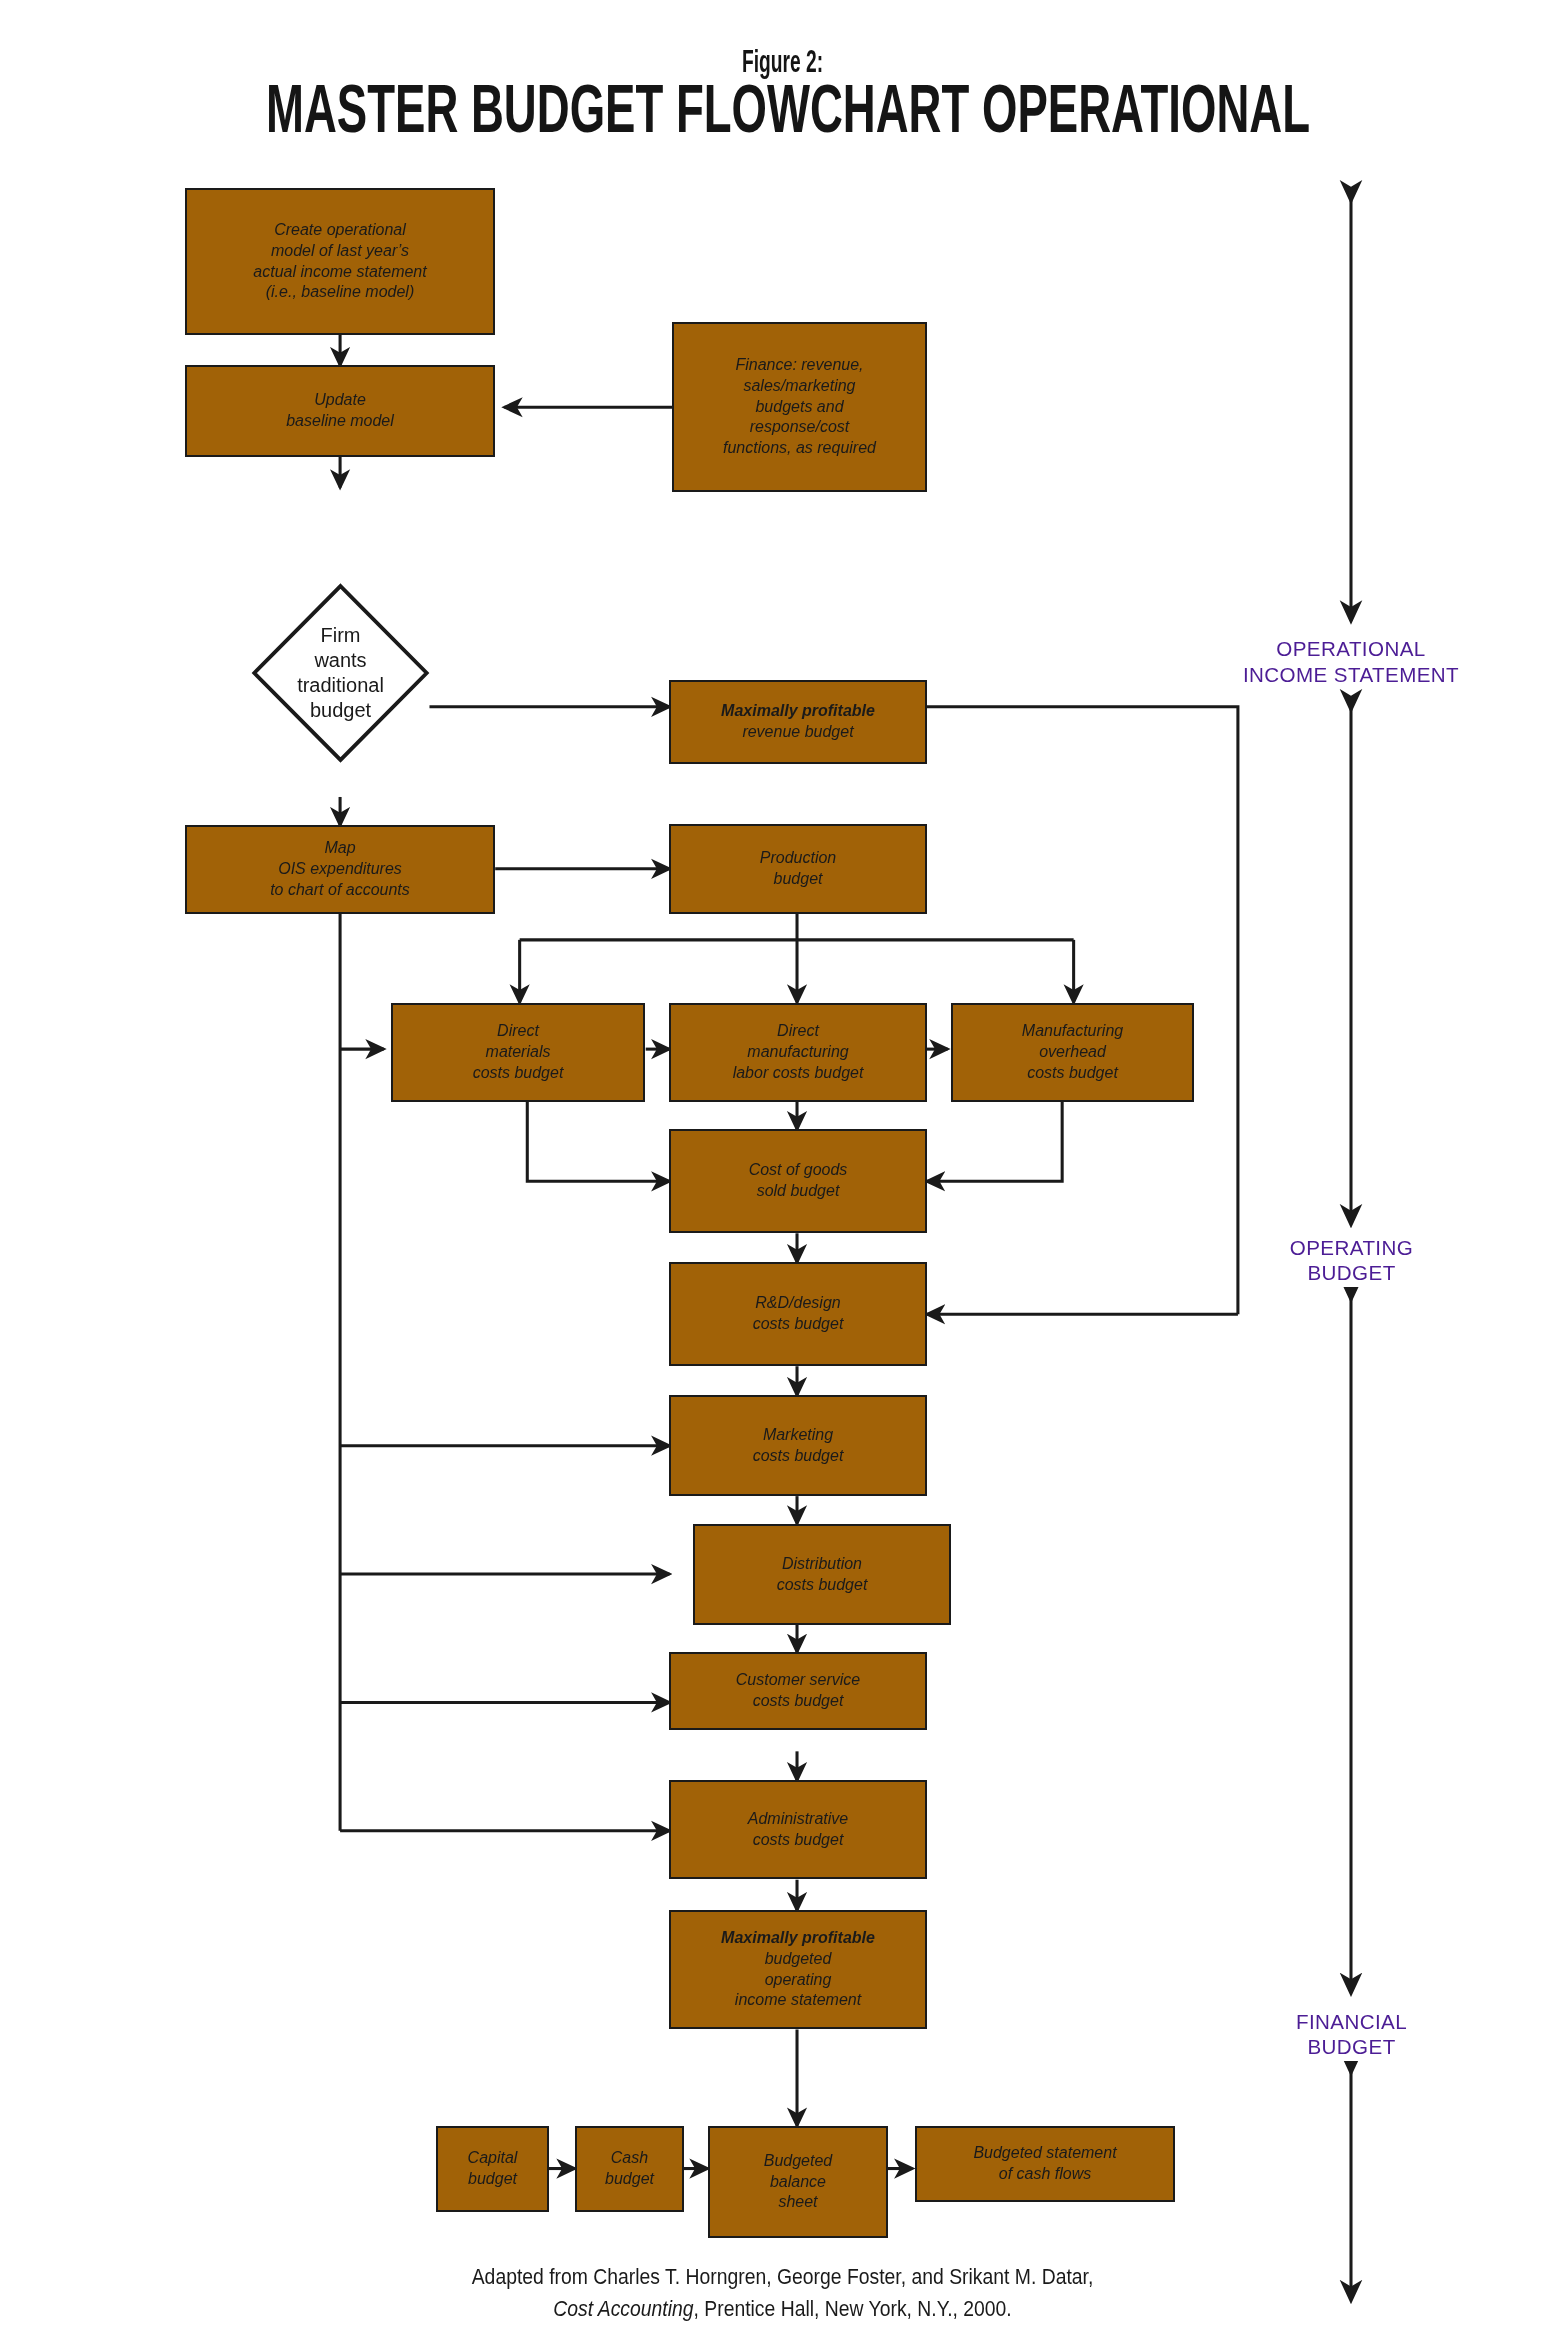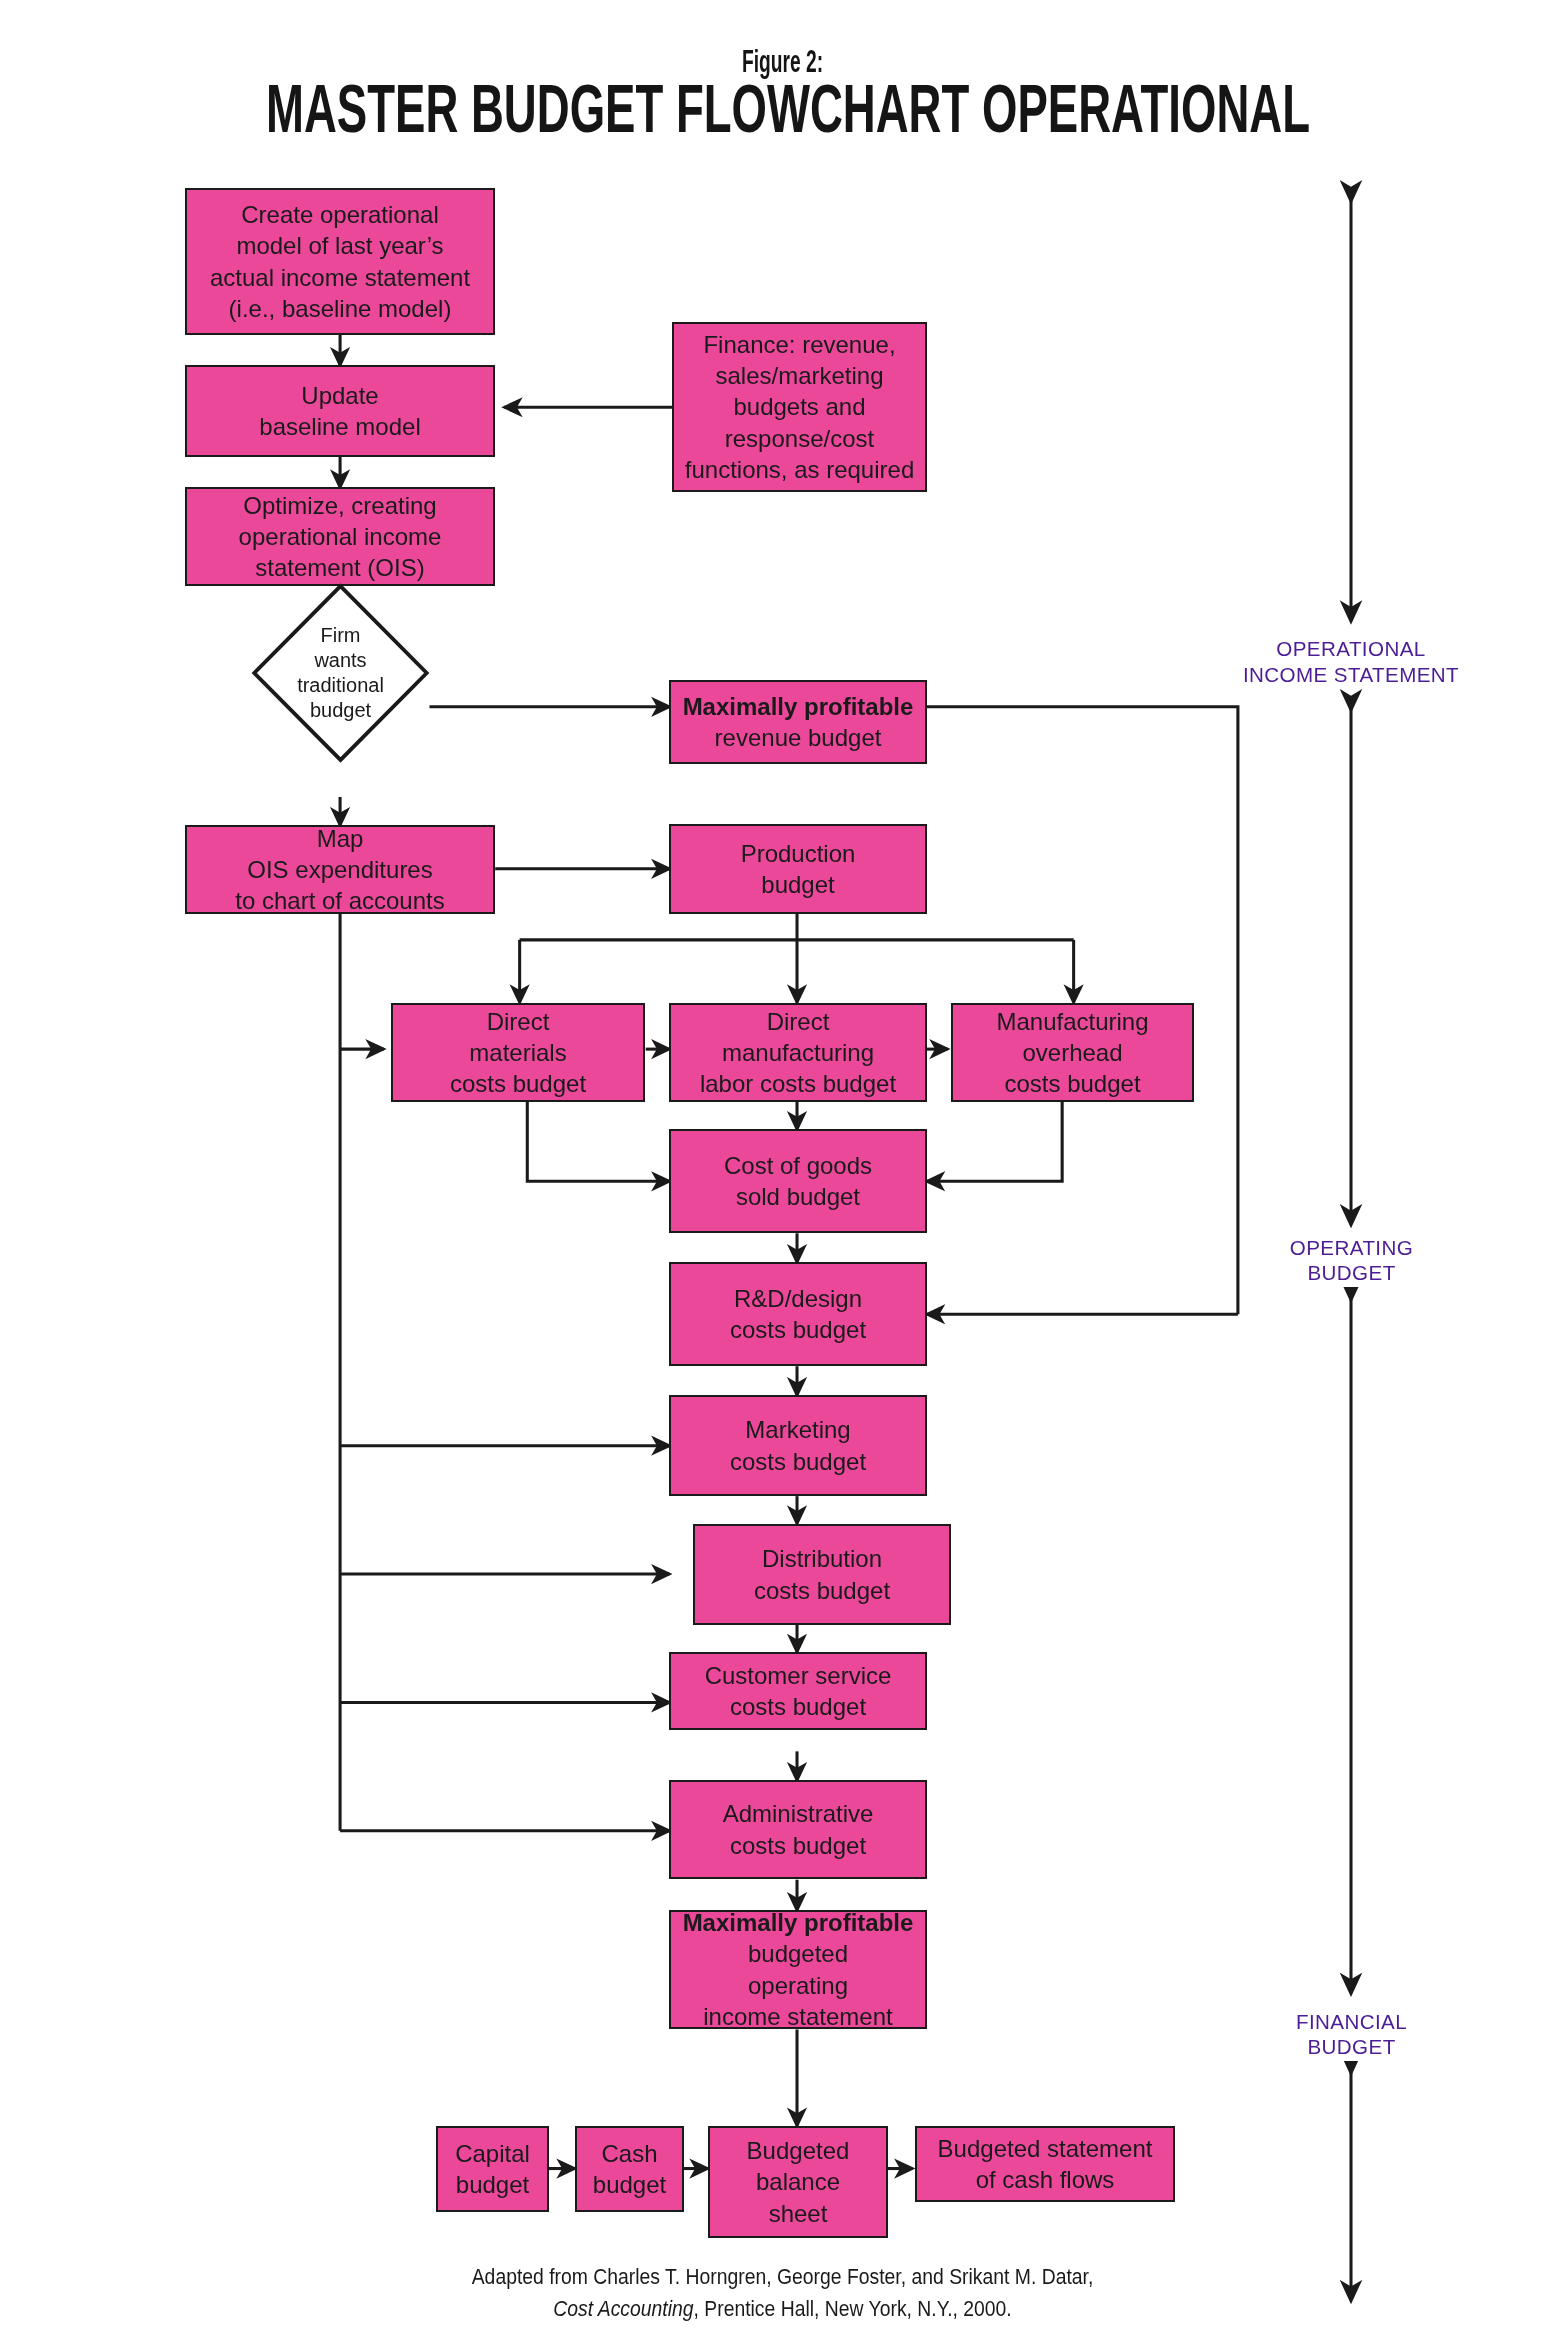--- a/index.html
+++ b/index.html
@@ -39,30 +39,31 @@
     transform:scaleX(0.66);
     transform-origin:center top;
     color:#151515;
     white-space:nowrap;
   }
   
   .node{
     position:absolute;
     box-sizing:border-box;
     border:2.3px solid #1a1a1a;
-    background:#ec4899;
+    background:#a16207;
     display:flex;
     align-items:center;
     justify-content:center;
     text-align:center;
-    font-size:24px;
+    font-size:16px;
     line-height:1.30;
     color:#1a1a1a;
     padding:2.3px 3.8px;
     z-index:4;
+    font-style:italic;
   }
   .node .txt{ display:block; width:100%; }
   .node .b{ font-weight:700; display:block; }
   .diamond{
     position:absolute;
     z-index:4;
   }
   .diamond .dtext{
     position:absolute;
     left:0;top:0;width:100%;height:100%;
@@ -210,25 +211,20 @@
   </div>
 
   <div class="node" style="left:672px;  top:322px;  width:255px; height:170px;">
     <span class="txt" style="white-space:pre-line">Finance: revenue,
 sales/marketing
 budgets and
 response/cost
 functions, as required</span>
   </div>
 
-  <div class="node" style="left:185px;  top:487px;  width:310px; height:99px;">
-    <span class="txt" style="white-space:pre-line">Optimize, creating
-operational income
-statement (OIS)</span>
-  </div>
 
   <div class="diamond" style="left:251px; top:583px; width:179px; height:180px;">
     <svg width="179" height="180" viewBox="0 0 234 236">
       <polygon points="117,4 230,118 117,232 4,118" fill="#ffffff" stroke="#1a1a1a" stroke-width="5"></polygon>
     </svg>
     <span class="dtext" style="white-space:pre-line">Firm
 wants
 traditional
 budget</span>
   </div>

